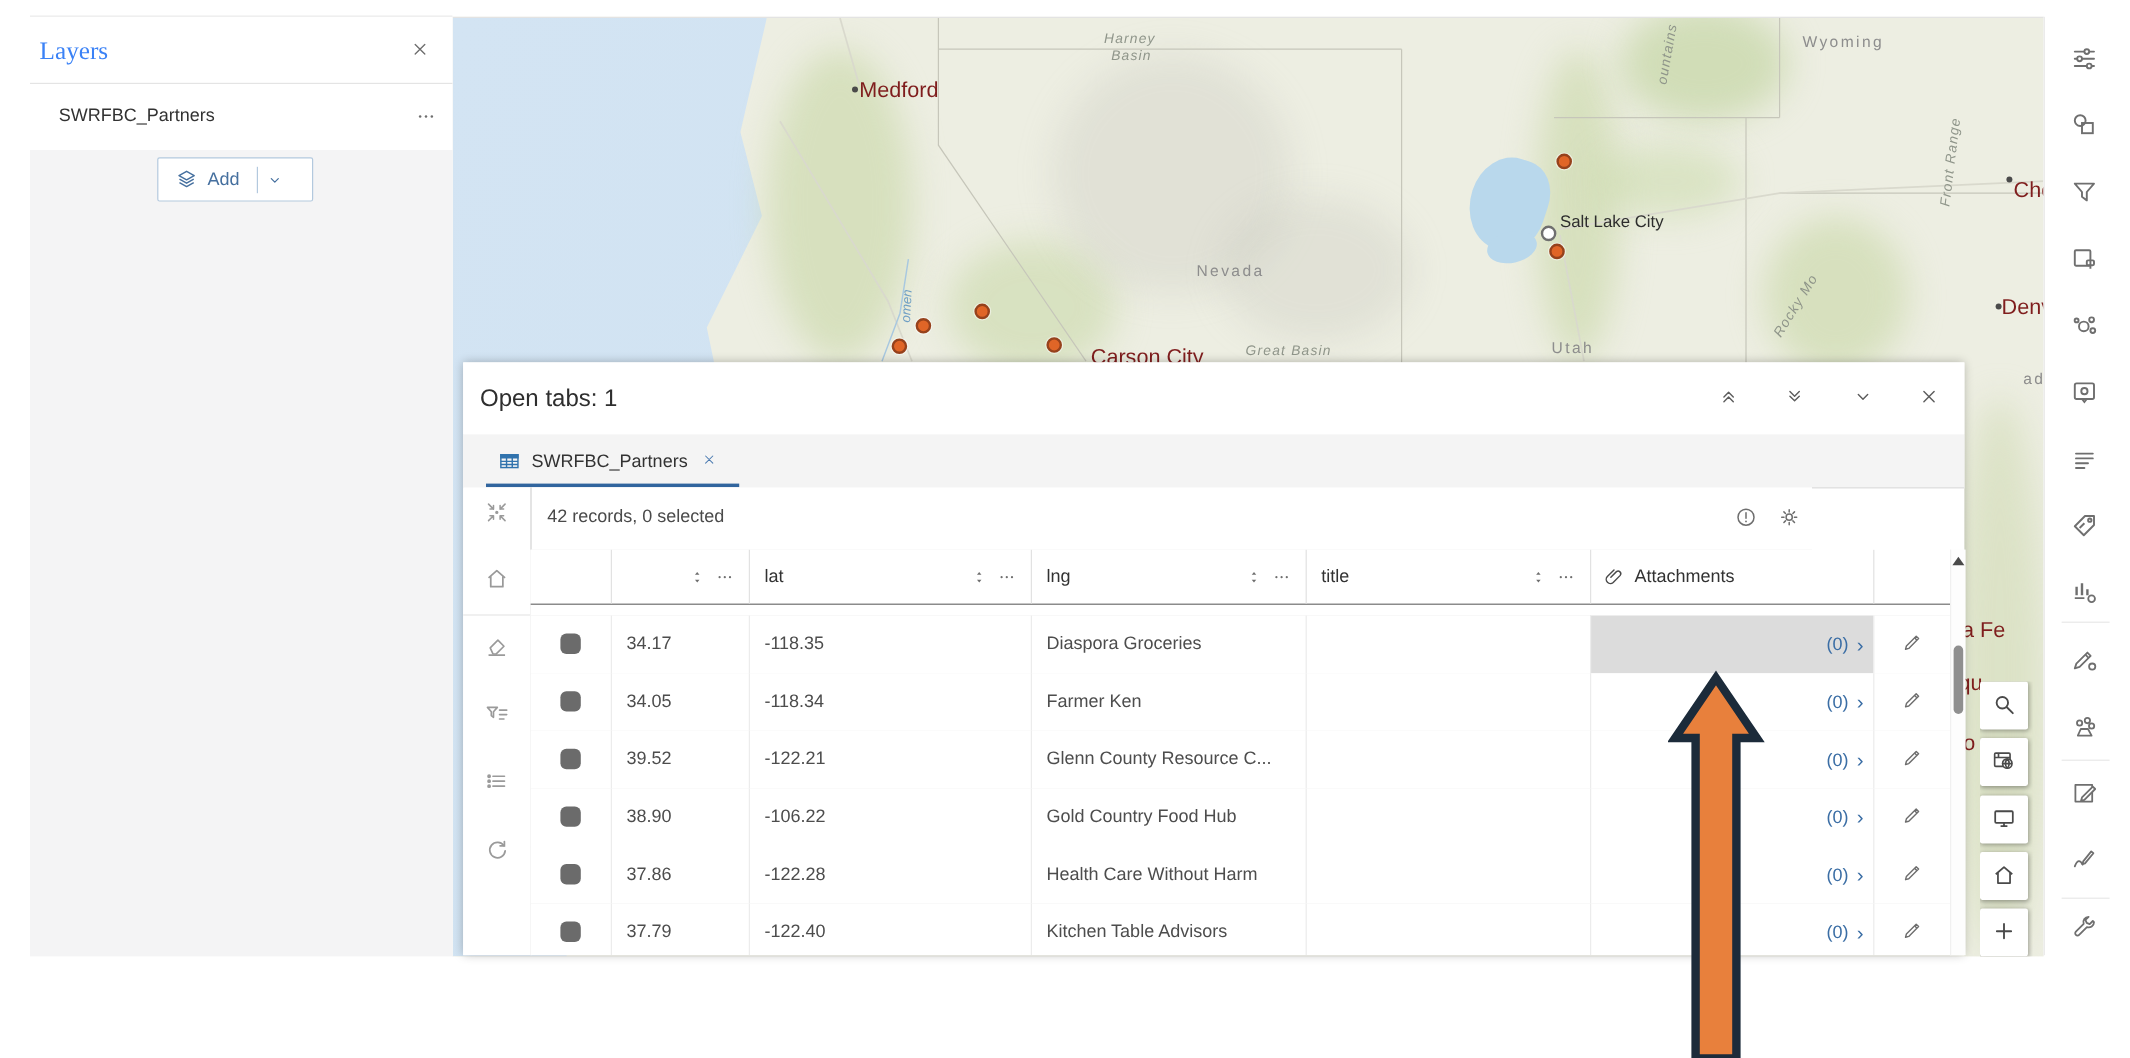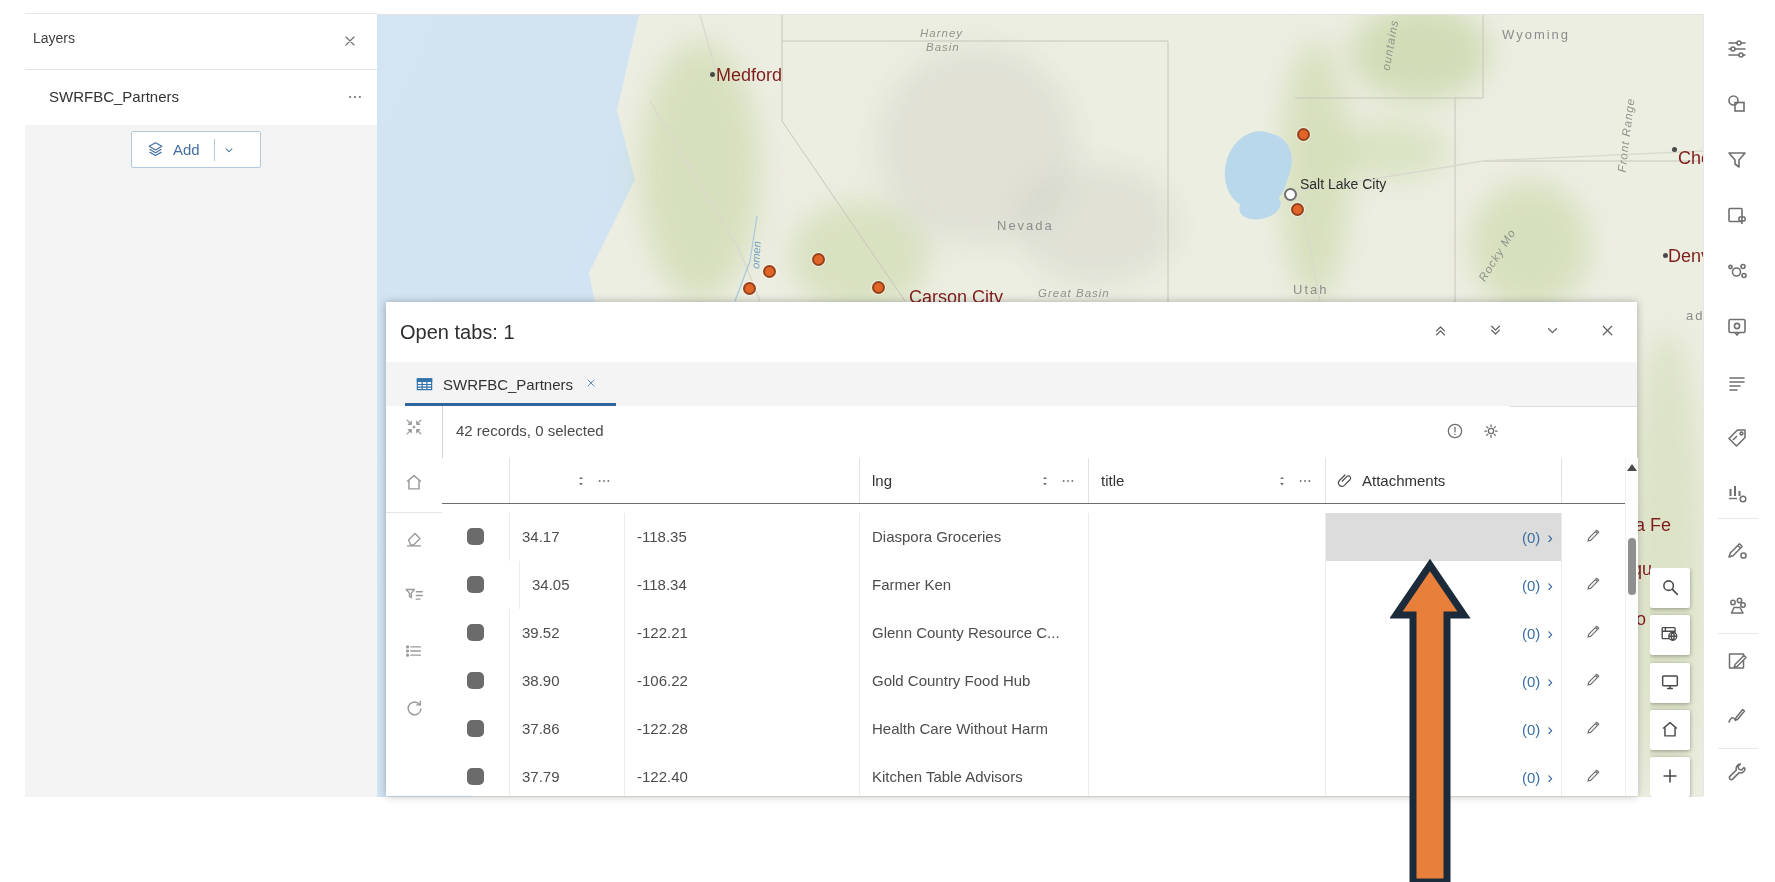--- a/index.html
+++ b/index.html
@@ -32,21 +32,21 @@
 
   
   .map-buttons{left:1650px;top:568px;width:44px;height:229px;overflow:hidden;}
   .mapbtn{position:absolute;left:0;width:40px;height:40px;background:#fff;border:none;border-radius:2px;
           box-shadow:0 1px 4px rgba(0,0,0,.35);color:#4a4a4a;padding:0;cursor:pointer;}
   .mapbtn svg{width:22px;height:22px;}
 
   
   .layers-panel{left:25px;top:13px;width:352px;height:783px;background:#fff;border-top:1px solid #e6e6e6;}
   .lp-header{position:absolute;left:0;top:0;width:100%;height:55px;border-bottom:1px solid #e4e4e4;background:#fff;}
-  .lp-title{position:absolute;left:8px;top:16px;font-size:14px;color:#404040;font-weight:500;}
+  .lp-title{position:absolute;left:8px;top:16px;font-size:21px;color:#3b82f6;font-weight:500;font-family:Liberation Serif, serif;}
   .lp-close{position:absolute;right:14px;top:15px;width:26px;height:26px;border:none;background:transparent;color:#6e6e6e;cursor:pointer;padding:0;}
   .lp-close svg{width:16px;height:16px;}
   .lp-row{position:absolute;left:0;top:56px;width:100%;height:55px;background:#fff;}
   .lp-layer{position:absolute;left:24px;top:18px;font-size:15px;color:#323232;}
   .lp-menu{position:absolute;right:8px;top:14px;width:28px;height:28px;border:none;background:transparent;color:#6e6e6e;cursor:pointer;padding:0;}
   .lp-menu svg{width:18px;height:18px;}
   .lp-body{position:absolute;left:0;top:111px;width:100%;height:672px;background:#f4f4f5;}
   .add-btn{position:absolute;left:106px;top:6px;width:130px;height:37px;background:#fff;border:1px solid #b3c9de;border-radius:2px;
            display:flex;align-items:center;color:#46709f;cursor:pointer;padding:0;}
   .add-btn .lbl{font-size:15px;margin-left:8px;}
@@ -574,20 +574,33 @@
               <svg>
                 <use href="#sym-sort"></use>
               </svg>
             </span>
             <span class="hdots">
               <svg>
                 <use href="#sym-dots"></use>
               </svg>
             </span>
           </div>
+          <div class="hcell" style="left: 182px; width: 235px;">
+            <span class="hlabel">lat</span>
+            <span class="hsort">
+              <svg>
+                <use href="#sym-sort"></use>
+              </svg>
+            </span>
+            <span class="hdots">
+              <svg>
+                <use href="#sym-dots"></use>
+              </svg>
+            </span>
+          </div>
           <div class="hcell" style="left: 417px; width: 229px;">
             <span class="hlabel">lng</span>
             <span class="hsort">
               <svg>
                 <use href="#sym-sort"></use>
               </svg>
             </span>
             <span class="hdots">
               <svg>
                 <use href="#sym-dots"></use>
@@ -636,21 +649,21 @@
             <div class="tcell editcell" style="left: 1119px; width: 64px;">
               <button class="pencil-btn"><svg>
                   <use href="#sym-pencil"></use>
                 </svg></button>
             </div>
           </div>
           <div class="trow" style="top: 58px;">
             <div class="tcell first" style="left: 0px; width: 67px;">
               <div class="cb"></div>
             </div>
-            <div class="tcell" style="left: 67px; width: 115px; margin-left: 10px;">34.05</div>
+            <div class="tcell" style="left: 67px; width: 115px;">34.05</div>
             <div class="tcell" style="left: 182px; width: 235px;">-118.34</div>
             <div class="tcell" style="left: 417px; width: 229px;">Farmer Ken</div>
             <div class="tcell" style="left: 646px; width: 237px;"></div>
             <div class="tcell att" style="left: 883px; width: 236px;">
               <span class="attlink">
                 <span>(0)</span>
                 <span class="attchev">›</span>
               </span>
             </div>
             <div class="tcell editcell" style="left: 1119px; width: 64px;">

